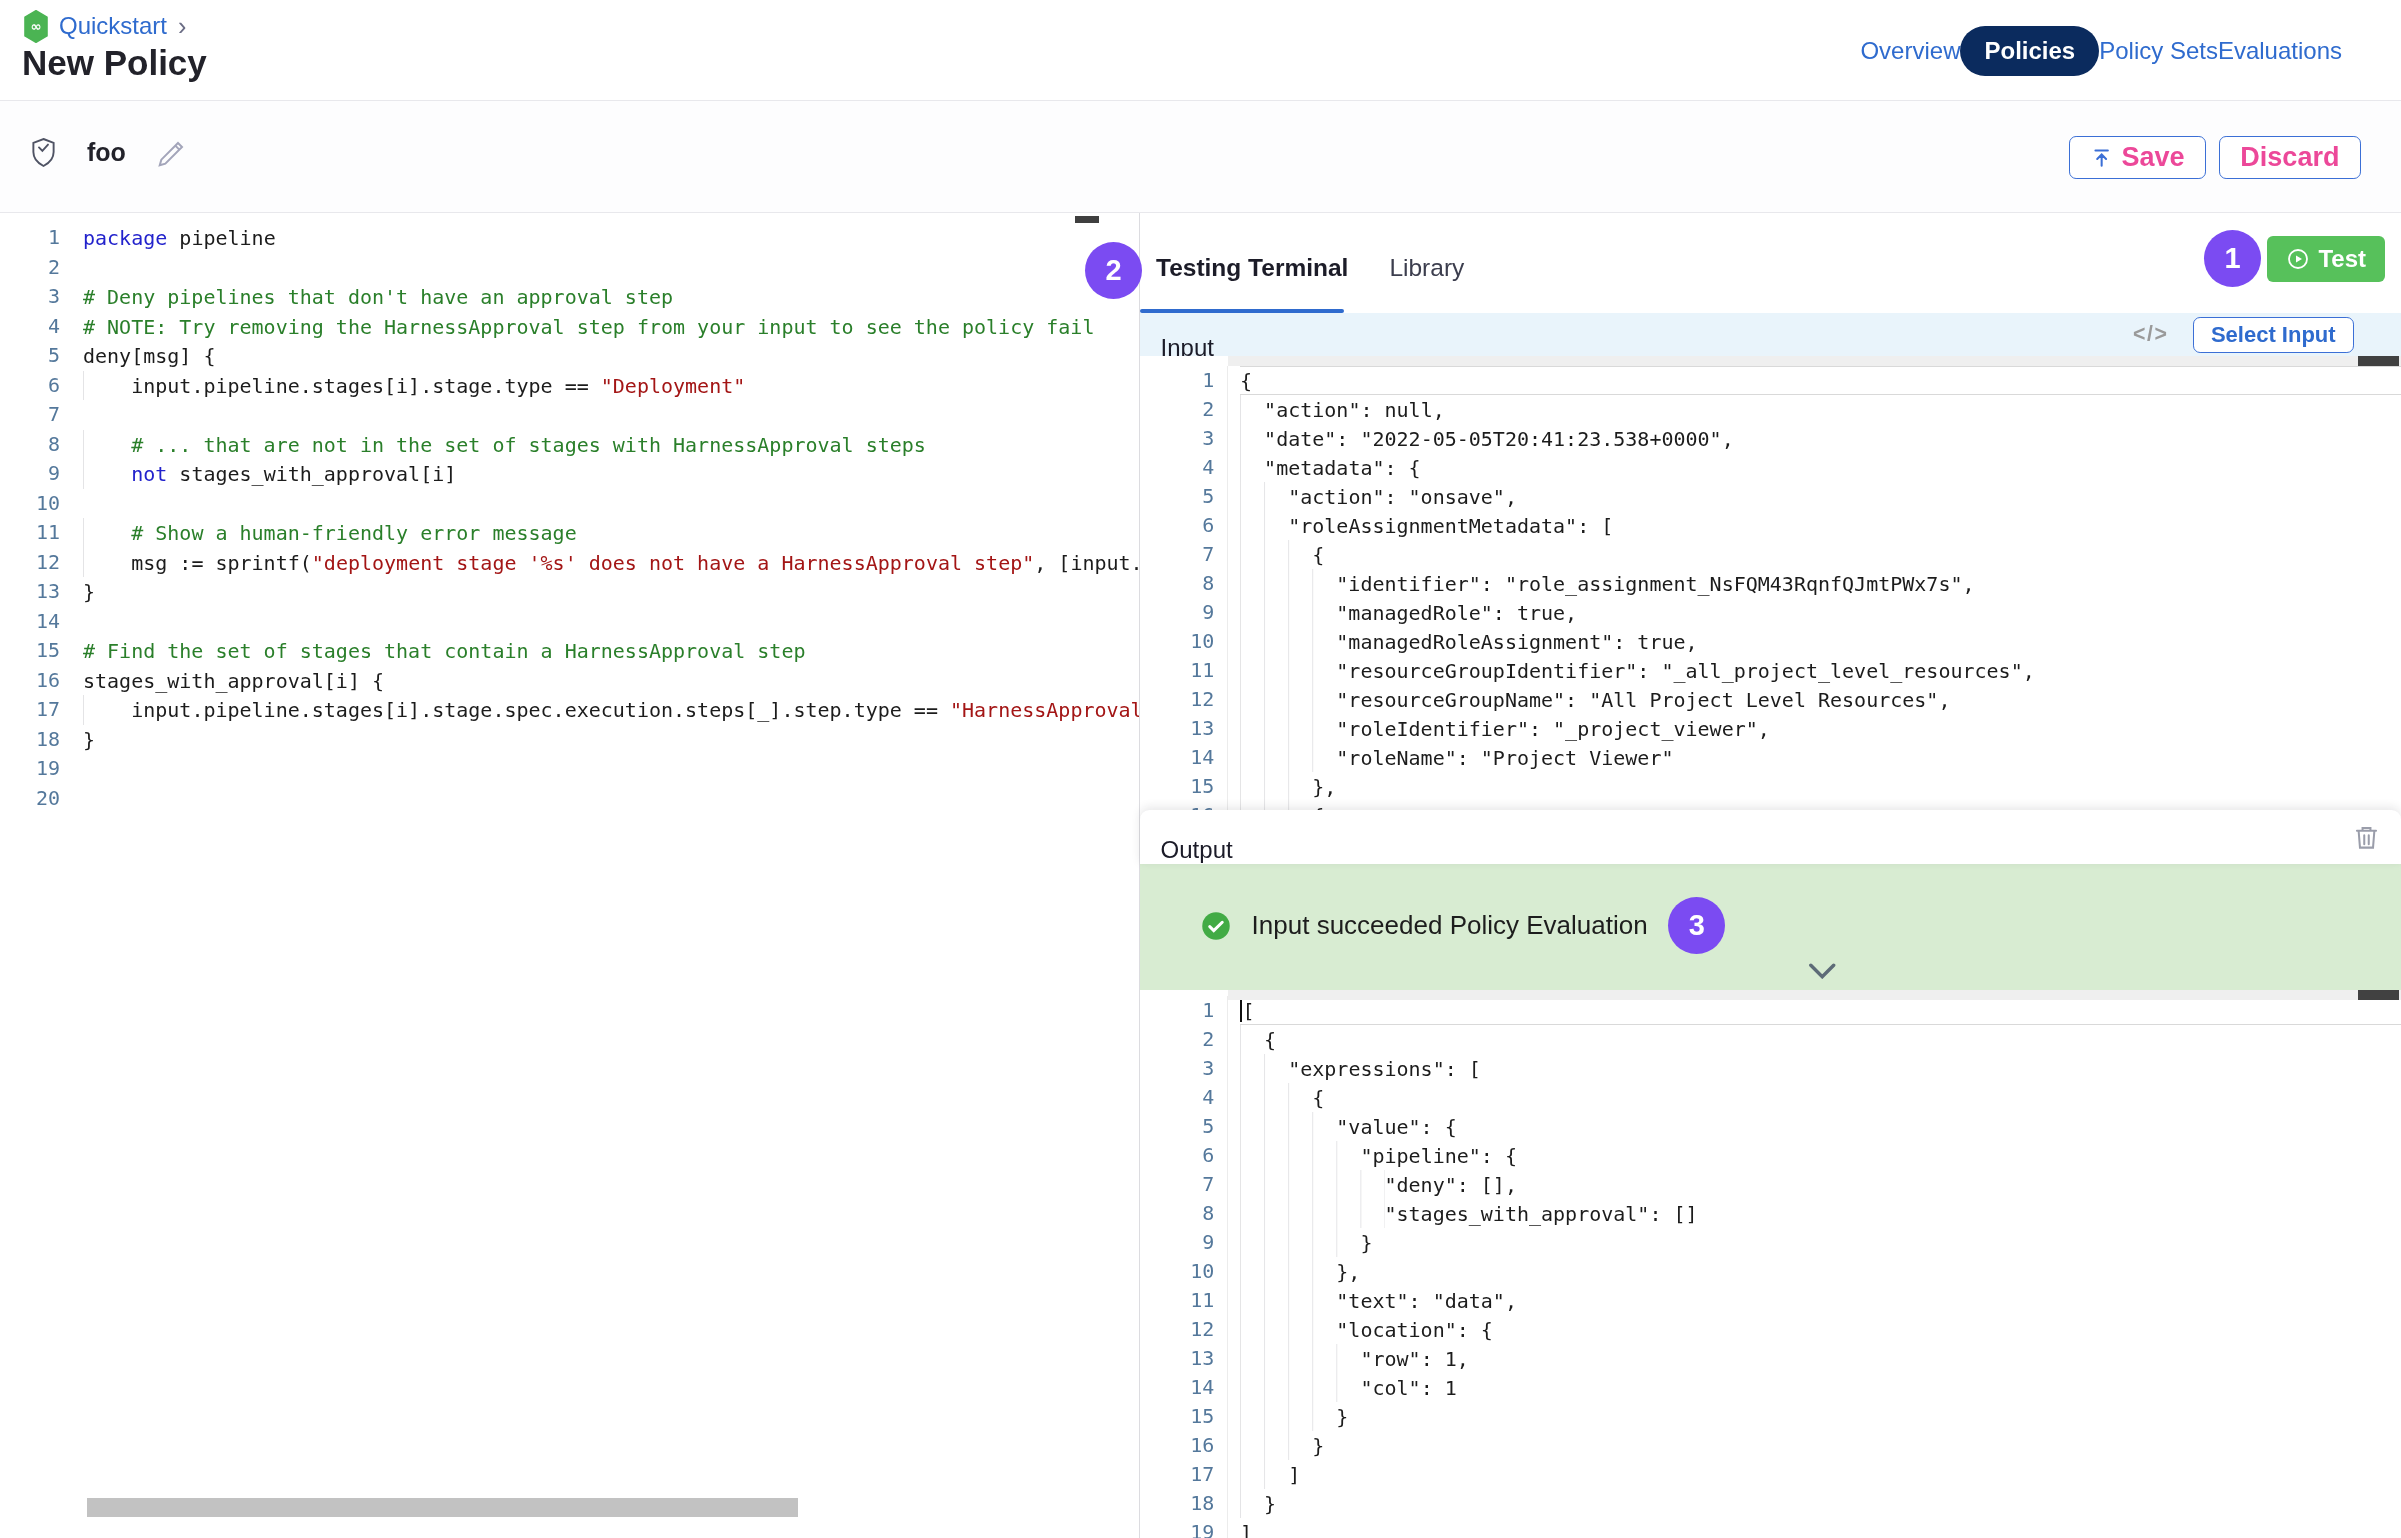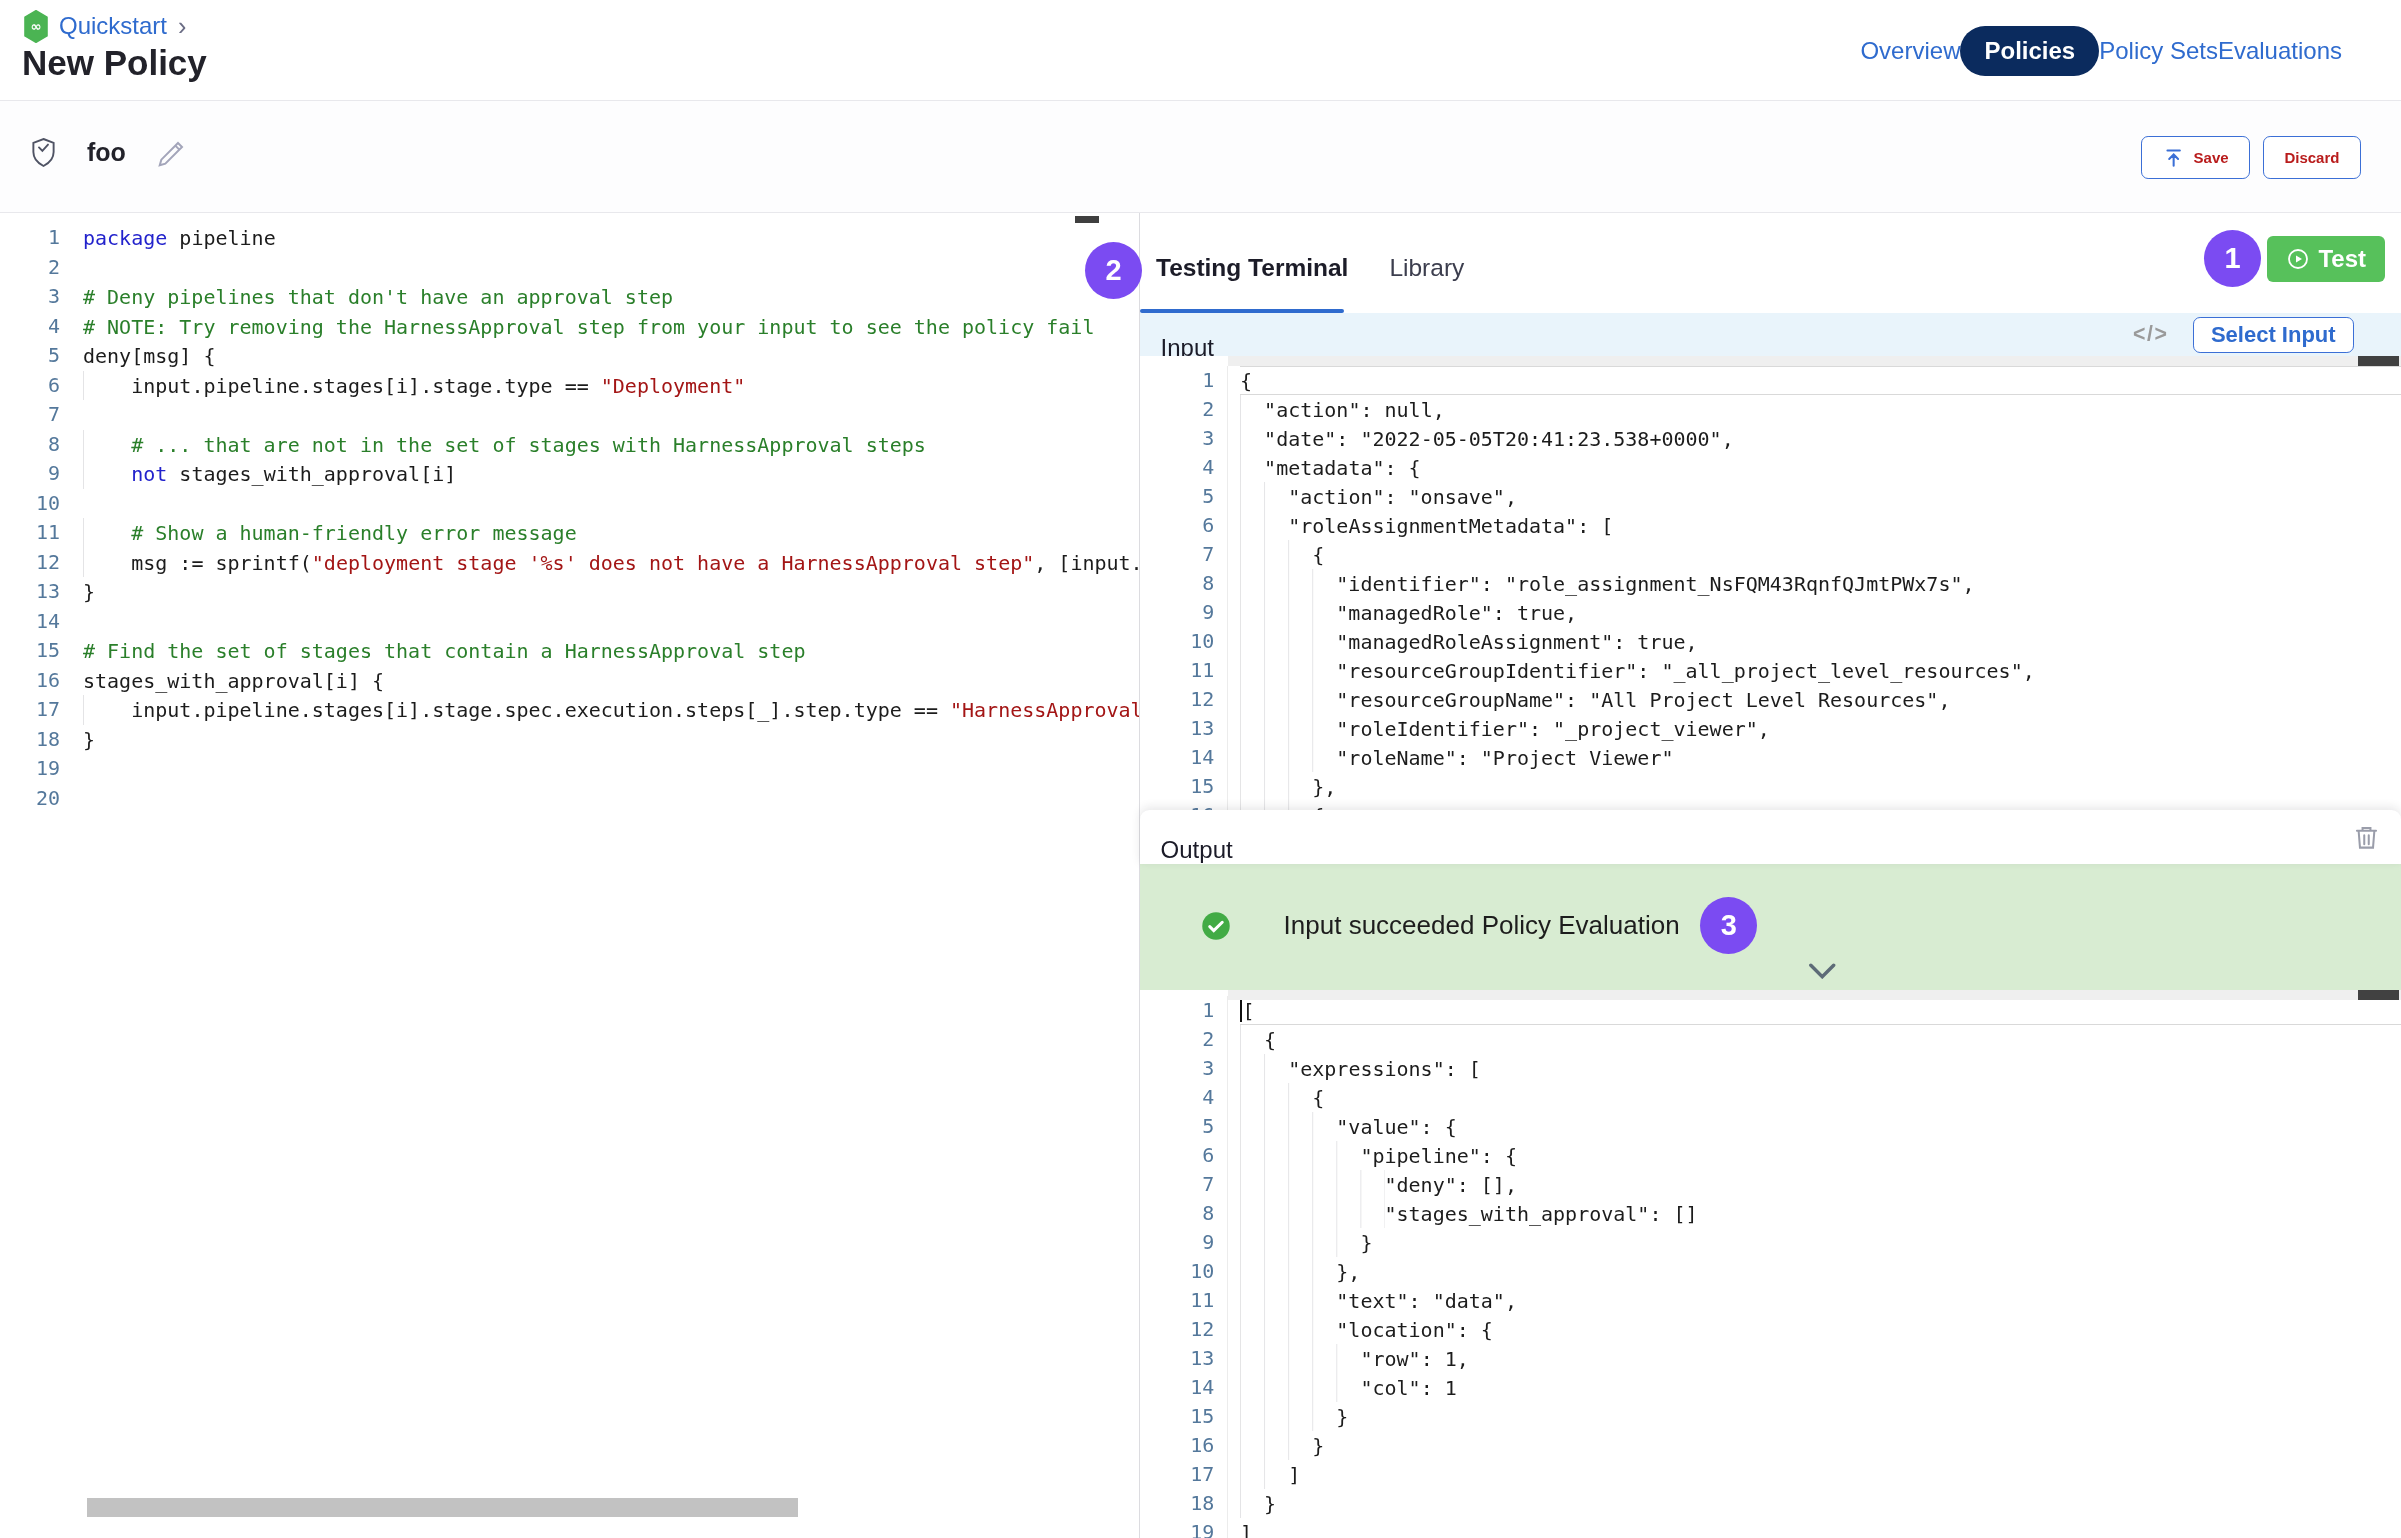--- a/index.html
+++ b/index.html
@@ -17,21 +17,21 @@
   .nav { position:absolute; right:59px; top:0; height:101px; display:flex; align-items:center; }
   .nav .navitem { font-size:24px; color:#2f6bce; font-weight:500; cursor:pointer; }
   .nav .pill { background:#0b2b5e; color:#fff; padding:11px 24px; border-radius:790px; font-weight:600; }
 
   
   .toolbar { height:112px; flex:none; border-bottom:0.8px solid #e8e8ec; position:relative; background:#fdfdfe; }
   .polrow { position:absolute; left:30px; top:35px; display:flex; align-items:center; gap:30px; }
   .polname { font-size:25px; font-weight:700; color:#22222a; }
   .tb-btns { position:absolute; right:40px; top:35px; display:flex; gap:12.6px; }
   .btn-o { display:flex; align-items:center; gap:9.5px; height:43px; padding:0 20.6px;
-           border:1.6px solid #3b6fd6; border-radius:7.1px; color:#b91c1c; font-size:15px;
+           border:1.6px solid #3b6fd6; border-radius:7.1px; color:#ec4899; font-size:27px;
            font-weight:600; background:#fff; cursor:pointer; }
 
   
   .main { flex:1; min-height:0; display:flex; }
 
   
   .codefont { font-family:"DejaVu Sans Mono",monospace; font-size:20px; }
   .gut { display:flex; flex-direction:column; text-align:right; color:#54789b; flex:none; }
   .gut-num { height:var(--lh); line-height:var(--lh); }
   .code-col { flex:1; overflow:hidden; display:flex; flex-direction:column; }
@@ -79,21 +79,21 @@
   .strip { position:absolute; top:0; left:88px; right:0; height:9.5px; background:#efefef; z-index:3; }
   .thumb { position:absolute; top:0; right:1.6px; width:41px; height:9.5px; background:#414141; z-index:4; }
 
   .outhead { height:54px; flex:none; background:#fff; position:relative; z-index:5;
              border-radius:9.5px 9.5px 0 0; box-shadow:0 -2.4px 9.5px rgba(25,25,35,.1);
              display:flex; align-items:center; }
   .trash { margin-left:auto; margin-right:20.6px; cursor:pointer; display:flex; }
 
   .banner { height:126px; flex:none; background:#d8ecd2; position:relative; }
   .banner-row { display:flex; align-items:center; padding:33px 0 0 61px; gap:20.6px; }
-  .banner-msg { font-size:26px; color:#1d1d1d;margin-left:32px; }
+  .banner-msg { font-size:26px; color:#1d1d1d; }
   .chev { position:absolute; left:53%; bottom:8px; cursor:pointer; }
 </style>
 </head>
 <body>
 
 <div class="page">
 
   <header class="topbar">
     <div class="crumb">
       <svg width="24" height="33" viewBox="0 0 30 42">

